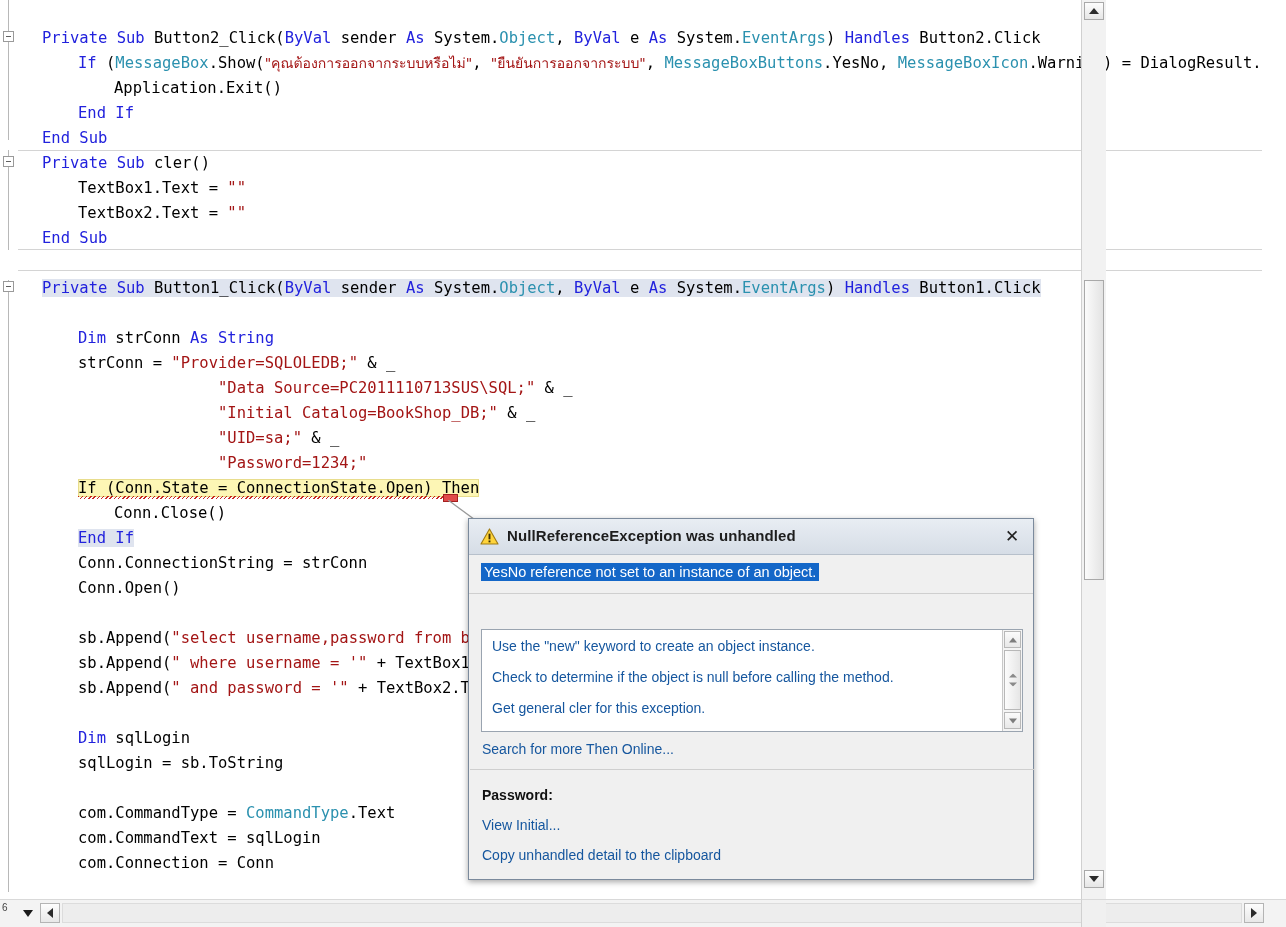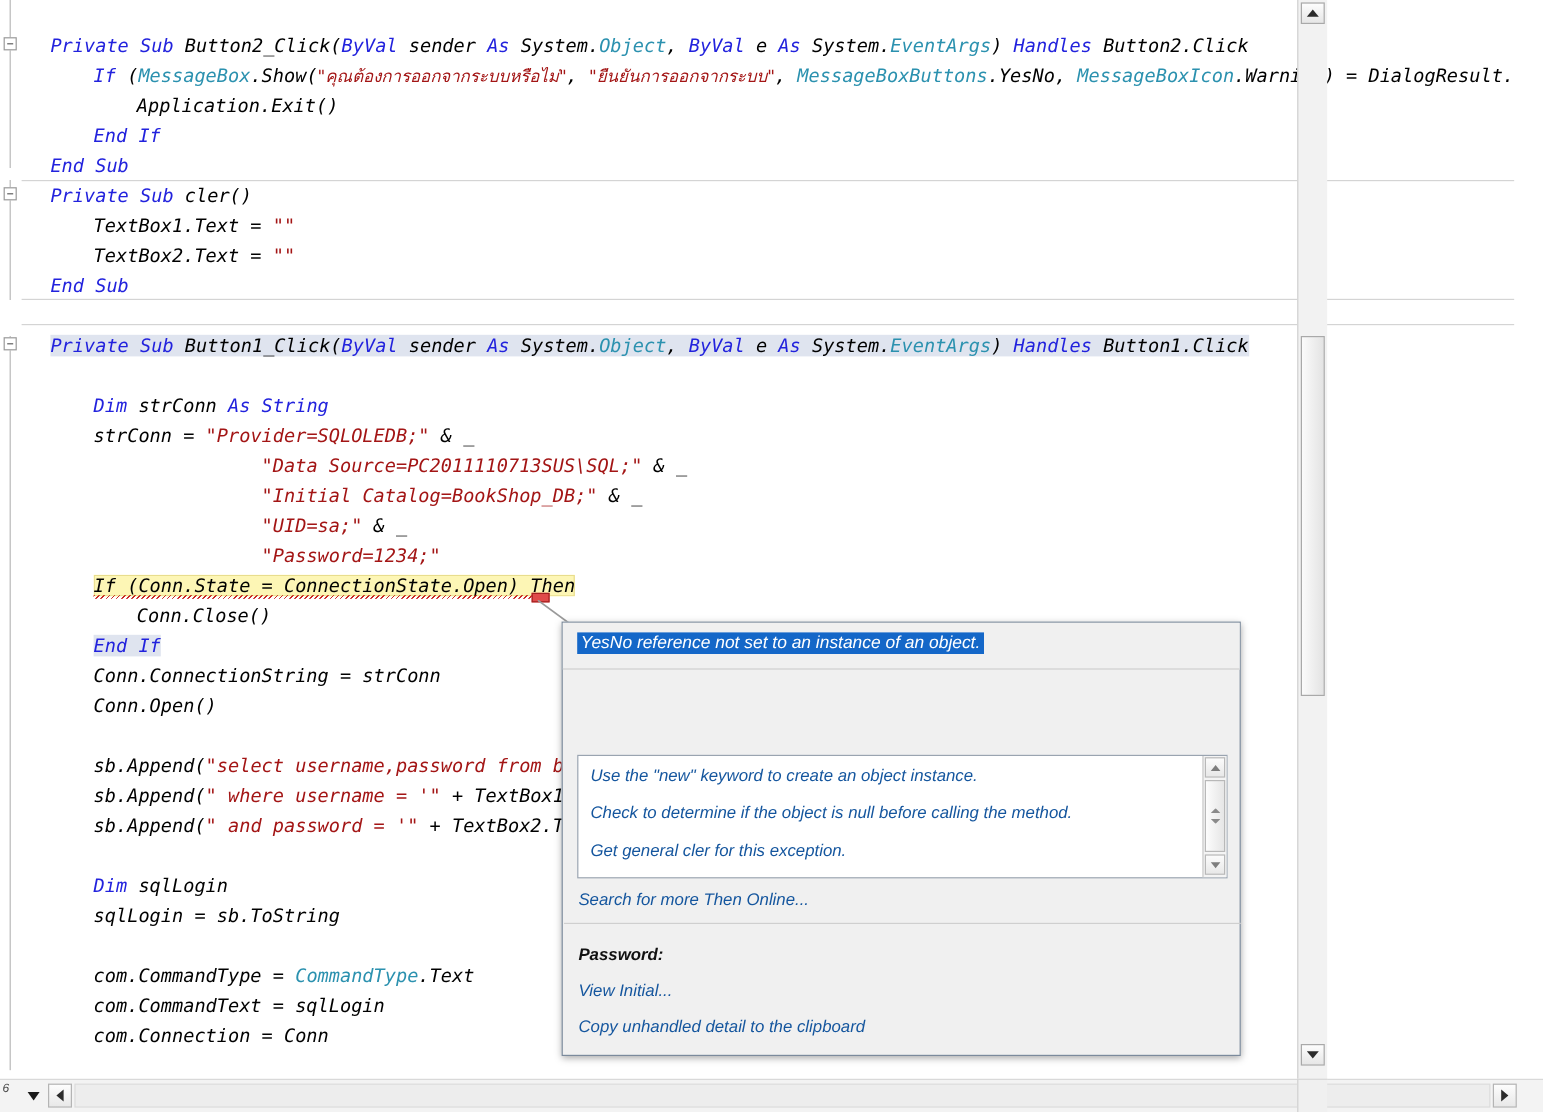--- a/index.html
+++ b/index.html
@@ -8,21 +8,20 @@
     overflow: hidden;
     background: #ffffff;
     font-family: "Liberation Sans", sans-serif;
   }
 
   #root {
     position: relative;
     width: 1106px;
     height: 927px;
     background: #ffffff;
-    font-style: italic;
   }
 
   
   #editor-surface {
     position: absolute;
     left: 0; top: 0;
     width: 1262px;
     height: 892px;
     background: #ffffff;
     overflow: hidden;
@@ -435,20 +434,29 @@
     <div id="hscroll-track"></div>
     <div id="hscroll-right">
       <span class="tri right"></span>
     </div>
   </div>
 
   <div id="corner-box"></div>
 
   <div id="exception-dialog">
 
+    <div id="dlg-titlebar">
+      <svg id="dlg-warning-icon" viewBox="0 0 20 18">
+        <polygon points="10,1 19,17 1,17" fill="#ffd43b" stroke="#a07c15" stroke-width="1.2" stroke-linejoin="round"></polygon>
+        <rect x="9" y="6" width="2" height="6" fill="#3a2d05"></rect>
+        <rect x="9" y="13.2" width="2" height="2" fill="#3a2d05"></rect>
+      </svg>
+      <div id="dlg-title">NullReferenceException was unhandled</div>
+      <div id="dlg-close">✕</div>
+    </div>
 
     <div id="dlg-message-bar">
       <span id="dlg-message">YesNo reference not set to an instance of an object.</span>
     </div>
 
     <div id="dlg-tips-label">Troubleshooting tips:</div>
 
     <div id="dlg-tips-box">
       <div id="tips-scrollbar">
         <div class="tsb-btn up">

